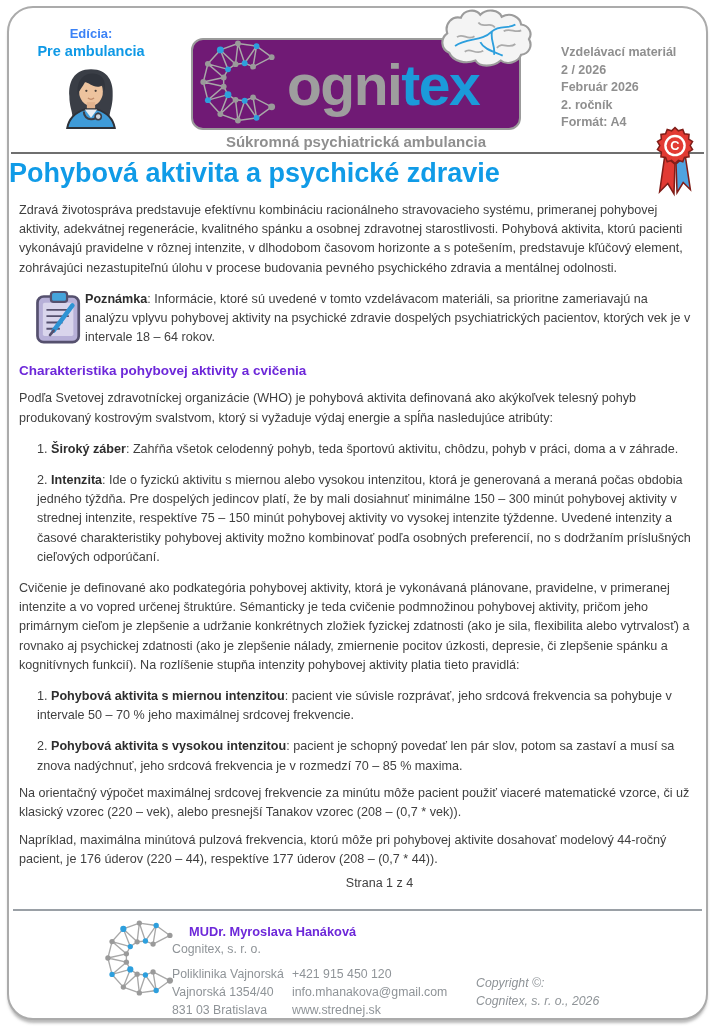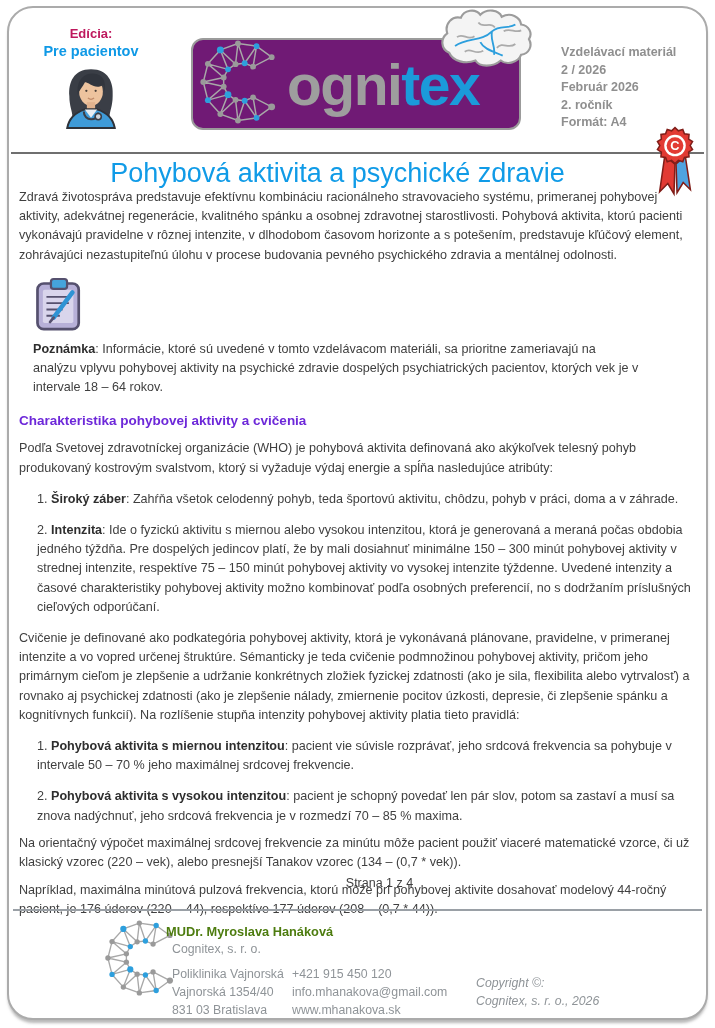--- a/index.html
+++ b/index.html
@@ -2,71 +2,71 @@
 <html><head>
 <meta charset="utf-8">
 <style>
   html,body{margin:0;padding:0;background:#fff;}
   body{width:715px;height:1028px;position:relative;font-family:"Liberation Sans","DejaVu Sans",sans-serif;overflow:hidden;}
   .page{position:absolute;left:7px;top:6px;width:697px;height:1010px;background:#fff;
         border:2px solid #ababab;border-radius:26px;box-shadow:0 4px 3px -1px rgba(125,125,125,.55);}
 
   
   .edition{position:absolute;left:16px;top:18px;width:132px;text-align:center;}
-  .edition .lab{font-size:13px;font-weight:bold;color:#be185d;}
+  .edition .lab{font-size:13px;font-weight:bold;color:#3b82f6;}
   .edition .val{font-size:14.5px;font-weight:bold;color:#0f99e6;margin-top:2px;}
   .avatar{position:absolute;left:49px;top:56px;width:66px;height:66px;}
   .logo-box{position:absolute;left:182px;top:30px;width:330px;height:92px;border:2px solid #9b9b9b;
             border-radius:12px;display:flex;align-items:center;padding-left:6px;box-sizing:border-box;background:#701a75;}
   .brand-text{font-size:57px;font-weight:bold;letter-spacing:-1.5px;line-height:1;margin-left:2px;margin-top:2px;}
   .brand-mid{color:#9e9e9e;}
   .brand-end{color:#1b9ada;}
   .brain{position:absolute;left:424px;top:0px;width:118px;height:72px;}
   .tagline{position:absolute;left:172px;top:125px;width:350px;text-align:center;
            font-size:15px;font-weight:bold;color:#8f8f8f;}
   .material{position:absolute;left:552px;top:36px;font-size:12.5px;font-weight:bold;color:#8f8f8f;line-height:17.5px;}
   .header-rule{position:absolute;left:2px;right:2px;top:144px;border-top:2px solid #6f6f6f;}
   .ribbon{position:absolute;left:642px;top:113px;width:48px;height:82px;}
-  .doc-title{position:absolute;left:0;right:40px;top:150px;text-align:center;
-             font-size:27px;font-weight:normal;color:#109be7;}
+  .doc-title{position:absolute;left:0;right:40px;top:150px;text-align:left;
+             font-size:27px;font-weight:bold;color:#109be7;}
 
   
-  .content{position:absolute;left:10px;right:9px;top:180px;font-size:12.6px;line-height:19.2px;color:#3f3f3f;}
+  .content{position:absolute;left:10px;right:9px;top:193px;font-size:12.6px;line-height:19.2px;color:#3f3f3f;}
   .content p{margin:0 0 12px 0;}
-  .note{display:flex;gap:7px;margin:2px 0 14px 14px;align-items:flex-start;flex-direction:column;}
+  .note{display:flex;gap:0;margin:2px 0 14px 14px;align-items:flex-start;}
   .note-icon{width:52px;height:56px;flex:0 0 auto;}
   .note-text{max-width:606px;}
   .sec-heading{font-size:13.5px;font-weight:bold;color:#6d28d9;margin:0 0 9px 0;line-height:19px;}
   .list-item{margin:12px 0 12px 18px;}
   .mb7{margin-bottom:7px !important;}
   .mb10{margin-bottom:10px !important;}
   .mb8{margin-bottom:8px !important;}
   .mb9{margin-bottom:9px !important;}
   b{color:#2e2e2e;}
 
   
   .page-num{position:absolute;left:0;right:0;top:868px;text-align:center;font-size:12.5px;color:#3f3f3f;padding-left:44px;}
   .footer-rule{position:absolute;left:4px;right:4px;top:901px;border-top:2px solid #9aa0a6;}
   .f-logo{position:absolute;left:95px;top:911px;width:76px;height:92px;}
-  .f-name{position:absolute;left:157px;top:916px;font-size:12.8px;font-weight:bold;color:#4d7c0f;}
+  .f-name{position:absolute;left:180px;top:916px;font-size:12.8px;font-weight:bold;color:#6d28d9;}
   .f-company{position:absolute;left:163px;top:934px;font-size:12.3px;color:#8f9498;}
   .f-col{position:absolute;top:957px;font-size:12.3px;color:#8f9498;line-height:18px;}
   .f-address{left:163px;}
   .f-contact{left:283px;}
   .f-copy{left:467px;top:966px;font-style:italic;}
   .f-contact a{color:#8f9498;text-decoration:none;}
 </style>
 </head>
 <body>
 
 <div class="page">
 
   <div class="edition">
     <div class="lab">Edícia:</div>
-    <div class="val">Pre pacientov</div>
+    <div class="val">Pre ambulancia</div>
   </div>
 
   <svg class="avatar" viewBox="0 0 64 64">
     <path d="M32,5 C15,5 10,18 11,31 C11,41 14,46 14,51 L50,51 C50,46 53,41 53,31 C54,18 49,5 32,5 Z" fill="#3a3e46"></path>
     <ellipse cx="32" cy="27" rx="11.5" ry="13.5" fill="#edc39e"></ellipse>
     <path d="M19,27 C18,12 30,7 38,10 C46,13 46,20 45,27 L44,20 C36,26 28,16 26,18 C24,22 21,25 19,30 Z" fill="#31353d"></path>
     <circle cx="27.5" cy="26" r="1.1" fill="#4a3f37"></circle>
       <circle cx="36.5" cy="26" r="1.1" fill="#4a3f37"></circle>
     <path d="M29,33 q3,2.4 6,0" stroke="#c08a68" stroke-width="1.2" fill="none"></path>
     <rect x="28" y="37" width="8" height="8" fill="#e2b38e"></rect>
@@ -103,20 +103,21 @@
         </svg></span>
     <span class="brand-text"><span class="brand-mid">ogni</span><span class="brand-end">tex</span></span>
   </div>
 
   <svg class="brain" viewBox="0 0 116 74">
     <path d="M14,46 C5,42 5,31 12,26 C9,16 17,8 26,10 C29,2 41,0 46,7 C53,0 65,2 68,9 C77,4 87,9 88,17 C96,18 100,26 96,32 C100,39 96,47 88,48 C85,56 73,59 67,54 C59,61 45,61 41,54 C31,58 18,55 14,46 Z" fill="#f4f4f4" stroke="#9c9c9c" stroke-width="2.2"></path>
     <path d="M22,30 C28,25 33,34 40,29 M44,15 C49,22 56,13 61,20 M63,41 C69,34 75,43 82,37 M30,45 C36,40 41,49 49,44 M70,24 C76,20 82,26 88,23" fill="none" stroke="#ababab" stroke-width="1.8"></path>
     <path d="M20,39 C33,30 47,35 58,24 C66,17 75,22 82,17 M46,35 C50,43 61,45 69,49 M58,24 C56,34 62,40 60,48" fill="none" stroke="#2d9fdd" stroke-width="1.9"></path>
   </svg>
 
+  <div class="tagline">Súkromná psychiatrická ambulancia</div>
 
   <div class="material">
     <div>Vzdelávací materiál</div>
     <div>2 / 2026</div>
     <div>Február 2026</div>
     <div>2. ročník</div>
     <div>Formát: A4</div>
   </div>
 
   <div class="header-rule"></div>
@@ -152,21 +153,21 @@
     <p class="mb7">Podľa Svetovej zdravotníckej organizácie (WHO) je pohybová aktivita definovaná ako akýkoľvek telesný pohyb produkovaný kostrovým svalstvom, ktorý si vyžaduje výdaj energie a spĺňa nasledujúce atribúty:</p>
 
     <div class="list-item"><span>1.</span> <b>Široký záber</b><span>: Zahŕňa všetok celodenný pohyb, teda športovú aktivitu, chôdzu, pohyb v práci, doma a v záhrade.</span></div>
     <div class="list-item"><span>2.</span> <b>Intenzita</b><span>: Ide o fyzickú aktivitu s miernou alebo vysokou intenzitou, ktorá je generovaná a meraná počas obdobia jedného týždňa. Pre dospelých jedincov platí, že by mali dosiahnuť minimálne 150 – 300 minút pohybovej aktivity v strednej intenzite, respektíve 75 – 150 minút pohybovej aktivity vo vysokej intenzite týždenne. Uvedené intenzity a časové charakteristiky pohybovej aktivity možno kombinovať podľa osobných preferencií, no s dodržaním príslušných cieľových odporúčaní.</span></div>
 
     <p class="mb10">Cvičenie je definované ako podkategória pohybovej aktivity, ktorá je vykonávaná plánovane, pravidelne, v primeranej intenzite a vo vopred určenej štruktúre. Sémanticky je teda cvičenie podmnožinou pohybovej aktivity, pričom jeho primárnym cieľom je zlepšenie a udržanie konkrétnych zložiek fyzickej zdatnosti (ako je sila, flexibilita alebo vytrvalosť) a rovnako aj psychickej zdatnosti (ako je zlepšenie nálady, zmiernenie pocitov úzkosti, depresie, či zlepšenie spánku a kognitívnych funkcií). Na rozlíšenie stupňa intenzity pohybovej aktivity platia tieto pravidlá:</p>
 
     <div class="list-item"><span>1.</span> <b>Pohybová aktivita s miernou intenzitou</b><span>: pacient vie súvisle rozprávať, jeho srdcová frekvencia sa pohybuje v intervale 50 – 70 % jeho maximálnej srdcovej frekvencie.</span></div>
     <div class="list-item mb8"><span>2.</span> <b>Pohybová aktivita s vysokou intenzitou</b><span>: pacient je schopný povedať len pár slov, potom sa zastaví a musí sa znova nadýchnuť, jeho srdcová frekvencia je v rozmedzí 70 – 85 % maxima.</span></div>
 
-    <p class="mb9">Na orientačný výpočet maximálnej srdcovej frekvencie za minútu môže pacient použiť viaceré matematické vzorce, či už klasický vzorec (220 – vek), alebo presnejší Tanakov vzorec (134 – (0,7 * vek)).</p>
+    <p class="mb9">Na orientačný výpočet maximálnej srdcovej frekvencie za minútu môže pacient použiť viaceré matematické vzorce, či už klasický vzorec (220 – vek), alebo presnejší Tanakov vzorec (208 – (0,7 * vek)).</p>
     <p>Napríklad, maximálna minútová pulzová frekvencia, ktorú môže pri pohybovej aktivite dosahovať modelový 44-ročný pacient, je 176 úderov (220 – 44), respektíve 177 úderov (208 – (0,7 * 44)).</p>
   </div>
 
   <div class="page-num">Strana 1 z 4</div>
   <div class="footer-rule"></div>
 
   <span class="f-logo"><svg viewBox="0 0 100 100" width="78" height="78">
         <path d="M84.5,78.9L66.9,91.7M84.5,78.9L62.9,67.8M62.9,67.8L66.9,91.7M62.9,67.8L53.1,71.8M66.9,91.7L45.3,94.8M66.9,91.7L53.1,71.8M53.1,71.8L45.3,94.8M53.1,71.8L42.5,70.7M45.3,94.8L24.8,87.3M45.3,94.8L42.5,70.7M42.5,70.7L24.8,87.3M42.5,70.7L33.7,64.7M24.8,87.3L10.3,71.1M24.8,87.3L33.7,64.7M33.7,64.7L10.3,71.1M33.7,64.7L28.7,55.3M10.3,71.1L5.0,50.0M10.3,71.1L28.7,55.3M28.7,55.3L5.0,50.0M28.7,55.3L28.7,44.7M5.0,50.0L10.3,28.9M5.0,50.0L28.7,44.7M28.7,44.7L10.3,28.9M28.7,44.7L33.7,35.3M10.3,28.9L24.8,12.7M10.3,28.9L33.7,35.3M33.7,35.3L24.8,12.7M33.7,35.3L42.5,29.3M24.8,12.7L45.3,5.2M24.8,12.7L42.5,29.3M42.5,29.3L45.3,5.2M42.5,29.3L53.1,28.2M45.3,5.2L66.9,8.3M45.3,5.2L53.1,28.2M53.1,28.2L66.9,8.3M53.1,28.2L62.9,32.2M66.9,8.3L84.5,21.1M66.9,8.3L62.9,32.2M62.9,32.2L84.5,21.1" fill="none" stroke="#a8a8a8" stroke-width="1.7"></path>
         <circle cx="84.5" cy="78.9" r="4" fill="#9a9a9a"></circle>
         <circle cx="66.9" cy="91.7" r="3.4" fill="#2d9fdd"></circle>
@@ -196,21 +197,21 @@
 
   <div class="f-col f-address">
     <div>Poliklinika Vajnorská</div>
     <div>Vajnorská 1354/40</div>
     <div>831 03 Bratislava</div>
   </div>
 
   <div class="f-col f-contact">
     <div>+421 915 450 120</div>
     <div><a href="#">info.mhanakova@gmail.com</a></div>
-    <div><a href="#">www.mhanakova.sk</a></div>
+    <div><a href="#">www.strednej.sk</a></div>
   </div>
 
   <div class="f-col f-copy">
     <div>Copyright ©:</div>
     <div>Cognitex, s. r. o., 2026</div>
   </div>
 
 </div>
 
 </body></html>

